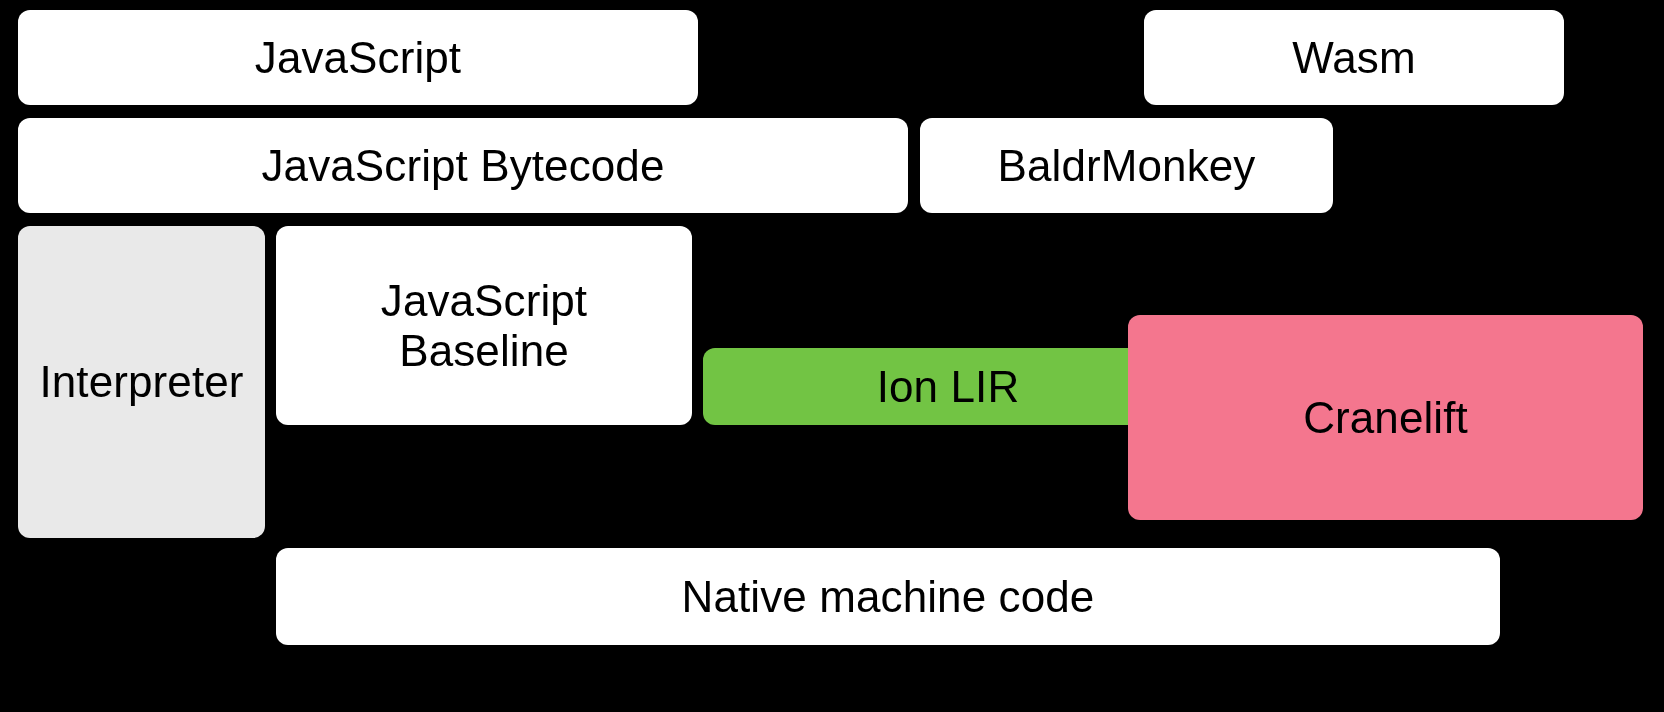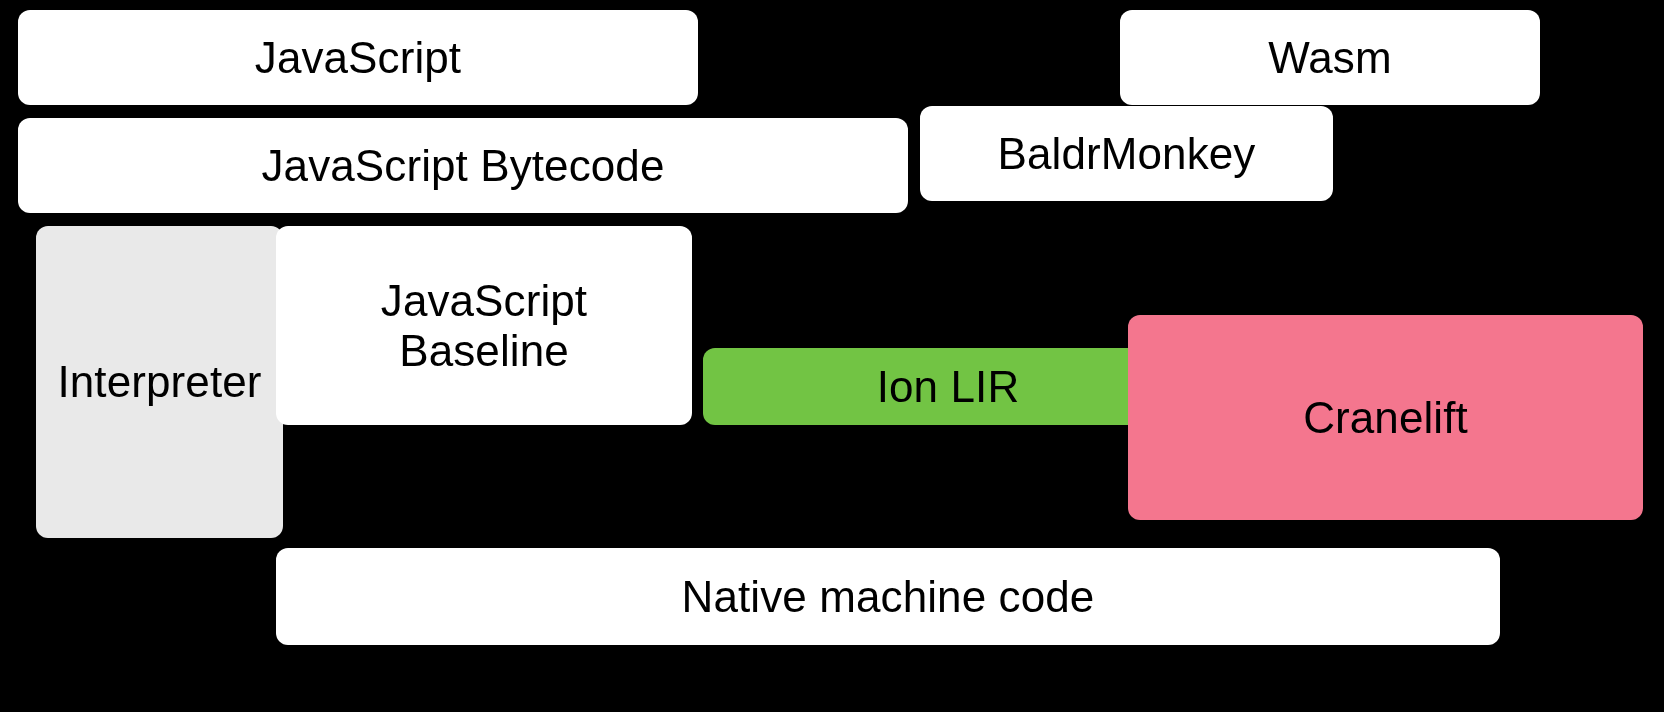--- a/index.html
+++ b/index.html
@@ -39,22 +39,22 @@
   }
   .box.gray   { background: #e9e9e9; }
   .box.green  { background: #72c444; }
   .box.pink   { background: #f4768e; }
 </style>
 </head>
 <body>
 
 <div id="stage" style="background: rgb(0, 0, 0);">
     <div class="box" style="left: 18px; top: 10px; width: 680px; height: 95px;">JavaScript</div>
-    <div class="box" style="left: 1120px; top: 10px; width: 420px; height: 95px;">Wasm</div>
+    <div class="box" style="left: 1144px; top: 10px; width: 420px; height: 95px;">Wasm</div>
     <div class="box" style="left: 18px; top: 118px; width: 890px; height: 95px;">JavaScript Bytecode</div>
-    <div class="box" style="left: 920px; top: 106px; width: 413px; height: 95px;">BaldrMonkey</div>
-    <div class="box gray" style="left: 18px; top: 226px; width: 247px; height: 312px; margin-left: 18px;">Interpreter</div>
+    <div class="box" style="left: 920px; top: 118px; width: 413px; height: 95px;">BaldrMonkey</div>
+    <div class="box gray" style="left: 18px; top: 226px; width: 247px; height: 312px;">Interpreter</div>
     <div class="box" style="left: 276px; top: 226px; width: 416px; height: 199px;">JavaScript
 Baseline</div>
     <div class="box green" style="left: 703px; top: 348px; width: 490px; height: 77px;">Ion LIR</div>
     <div class="box pink" style="left: 1128px; top: 315px; width: 515px; height: 205px;">Cranelift</div>
     <div class="box" style="left: 276px; top: 548px; width: 1224px; height: 97px;">Native machine code</div>
   </div>
 
 </body></html>

